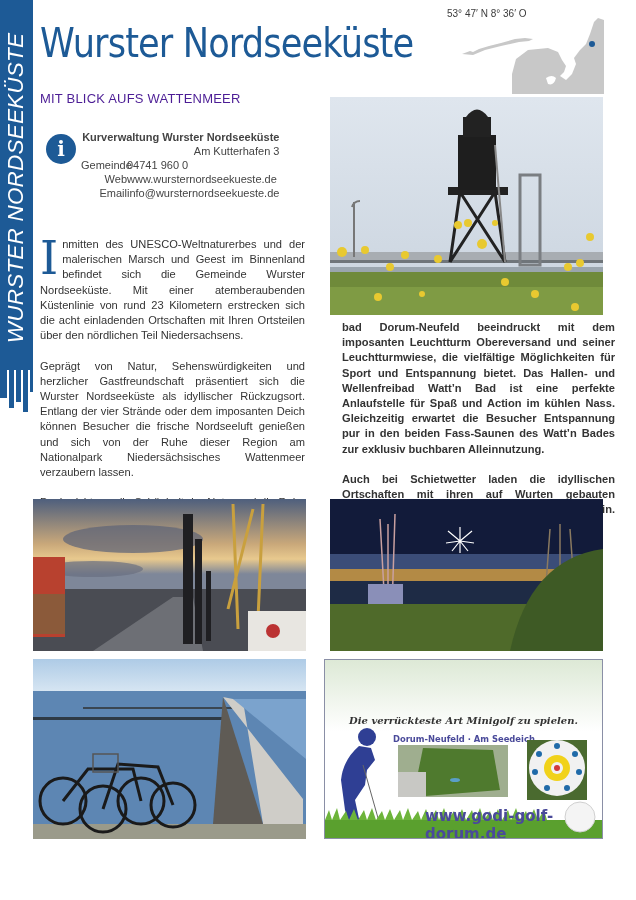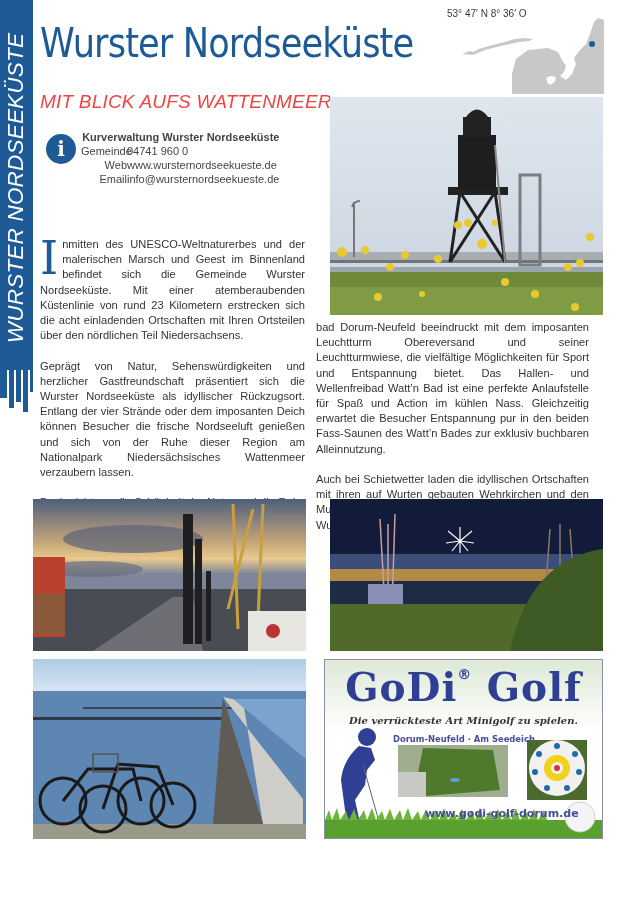--- a/index.html
+++ b/index.html
@@ -5,46 +5,46 @@
   * { box-sizing: border-box; margin: 0; padding: 0; }
   html, body { width: 636px; height: 900px; background: #ffffff; overflow: hidden; }
   body { position: relative; font-family: "DejaVu Sans", sans-serif; color: #333; }
 
   .side-bar { position: absolute; left: 0; top: 0; width: 33px; height: 370px; background: #1d5a96; }
   .side-bar-text { position: absolute; left: 16px; top: 188px; transform: translate(-50%, -50%) rotate(-90deg); white-space: nowrap; color: #fff; font-family: "Liberation Sans", sans-serif; font-style: italic; font-size: 22.5px; letter-spacing: 0.2px; }
   .side-stripes { position: absolute; left: 0; top: 370px; width: 33px; height: 42px; }
   .side-stripes span { position: absolute; top: 0; background: #1d5a96; }
 
   .title { position: absolute; left: 40px; top: 20px; font-family: "DejaVu Sans", sans-serif; font-size: 40px; color: #1d5a96; letter-spacing: -1px; transform: scaleX(0.88); transform-origin: left; font-weight: normal; }
-  .subtitle { position: absolute; left: 40px; top: 91px; font-family: "Liberation Sans", sans-serif; font-style: italic; font-size: 19px; color: #ef4444; letter-spacing: 0.2px; }
+  .subtitle { position: absolute; left: 40px; top: 91px; font-family: "Liberation Sans", sans-serif; font-size: 13px; color: #4c1d95; letter-spacing: 0.2px; }
 
   .coords { position: absolute; left: 447px; top: 8px; font-family: "Liberation Sans", sans-serif; font-size: 10px; color: #3c3c3c; }
   .map { position: absolute; left: 448px; top: 14px; width: 156px; height: 80px; }
 
   .info-icon { position: absolute; left: 46px; top: 134px; width: 30px; height: 30px; border-radius: 50%; background: #1d5a96; color: #fff; font-family: "DejaVu Serif", serif; font-weight: bold; font-size: 20px; text-align: center; line-height: 30px; }
   .info { position: absolute; left: 81px; top: 130px; font-family: "Liberation Sans", sans-serif; font-size: 11px; line-height: 14px; color: #444; text-align: right; }
   .info .org { font-weight: bold; color: #444; }
   .info .row { display: flex; }
   .info .lbl { width: 46px; }
 
   .text { position: absolute; font-family: "Liberation Sans", sans-serif; font-size: 11.1px; line-height: 15.2px; color: #333; text-align: justify; hyphens: manual; }
   .col1 { left: 40px; width: 265px; }
-  .col2 { left: 316px; width: 273px; }
+  .col2 { left: 342px; width: 273px; font-weight: bold; }
   .dropcap { float: left; font-family: "DejaVu Serif", serif; font-size: 46px; line-height: 40px; color: #1d5a96; margin: 1px 4px 0 0; }
   .para { margin-bottom: 15.2px; }
 
   .photo { position: absolute; overflow: hidden; }
   .photo svg { display: block; width: 100%; height: 100%; }
 
   .ad { position: absolute; left: 324px; top: 659px; width: 279px; height: 180px; border: 1px solid #8a8fa6; background: linear-gradient(#dde9d6 0%, #ffffff 40%, #ffffff 100%); overflow: hidden; }
   .ad-logo { position: absolute; left: 0; width: 100%; top: 4px; text-align: center; font-family: "DejaVu Serif", serif; font-weight: bold; font-size: 39px; color: #2f3f94; letter-spacing: 1px; }
   .ad-logo sup { font-size: 14px; vertical-align: 22px; font-family: "DejaVu Sans", sans-serif; }
   .ad-tagline { position: absolute; left: 0; width: 100%; top: 55px; text-align: center; font-family: "DejaVu Serif", serif; font-style: italic; font-weight: bold; font-size: 10px; color: #333; }
   .ad-place { position: absolute; left: 68px; top: 74px; font-family: "DejaVu Sans", sans-serif; font-weight: bold; font-size: 8.4px; color: #4a4a9a; }
-  .ad-url { position: absolute; left: 100px; top: 147px; font-family: "DejaVu Sans", sans-serif; font-weight: bold; font-size: 11px; color: #4a4a9a; }
+  .ad-url { position: absolute; left: 100px; top: 147px; font-family: "DejaVu Sans", sans-serif; font-weight: bold; font-size: 15px; color: #4a4a9a; }
 </style>
 </head>
 <body>
 
 <div class="side-bar">
   <div class="side-bar-text">WURSTER NORDSEEKÜSTE</div>
 </div>
 <div class="side-stripes">
   <span style="left:0;width:7px;height:28px"></span>
   <span style="left:9px;width:5px;height:38px"></span>
@@ -59,20 +59,21 @@
 <svg class="map" viewBox="0 0 156 80">
   <path d="M14 40 l8 -3 l3 1 l6 -3 l10 -3 l12 -3 l14 -4 l10 -1 l8 1 l-4 2 l-10 1 l-18 4 l-16 4 l-12 5 z" fill="#c8c8c8"></path>
   <path d="M64 80 L64 60 L68 45 L80 36 L100 34 L110 38 L114 46 L118 52 L116 58 L112 62 L118 66 L124 60 L128 50 L126 44 L132 36 L138 30 L142 20 L146 8 L150 4 L156 6 L156 80 Z" fill="#c8c8c8"></path>
   <path d="M98 64 q6 -4 10 0 q-2 8 -8 6 z" fill="#ffffff"></path>
   <circle cx="144" cy="30" r="3" fill="#1d5a96"></circle>
 </svg>
 
 <div class="info-icon">i</div>
 <div class="info">
   <div class="org">Kurverwaltung Wurster Nordseeküste</div>
+  <div>Am Kutterhafen 3</div>
   <div class="row">
     <span class="lbl">Gemeinde</span>
     <span>04741 960 0</span>
   </div>
   <div class="row">
     <span class="lbl">Web</span>
     <span>www.wursternordseekueste.de</span>
   </div>
   <div class="row">
     <span class="lbl">Email</span>
@@ -199,21 +200,20 @@
         <circle cx="108" cy="142" r="23"></circle>
       <circle cx="70" cy="150" r="23"></circle>
         <circle cx="140" cy="146" r="22"></circle>
       <path d="M30 142 L55 110 L100 110 L108 142 M70 150 L85 105 L125 108 L140 146"></path>
     </g>
     <rect x="60" y="95" width="25" height="18" fill="none" stroke="#555" stroke-width="1.5"></rect>
   </svg>
 </div>
 
 <div class="ad">
-  <div class="ad-logo"><span>GoDi</span><sup>®</sup> <span>Golf</span></div>
   <div class="ad-tagline">Die verrückteste Art Minigolf zu spielen.</div>
   <div class="ad-place">Dorum-Neufeld · Am Seedeich</div>
   <svg style="position:absolute;left:0;top:0;width:279px;height:180px" viewBox="0 0 279 180">
 
     <g fill="#2f3f94">
       <circle cx="42" cy="77" r="9"></circle>
       <path d="M34 86 Q18 100 16 120 L20 150 L26 168 L36 168 L30 140 L40 125 L42 110 L50 100 L46 88 Z"></path>
       <path d="M26 168 L18 170 L20 172 L36 171 Z"></path>
     </g>
     <path d="M38 105 L55 165" stroke="#666" stroke-width="1"></path>

